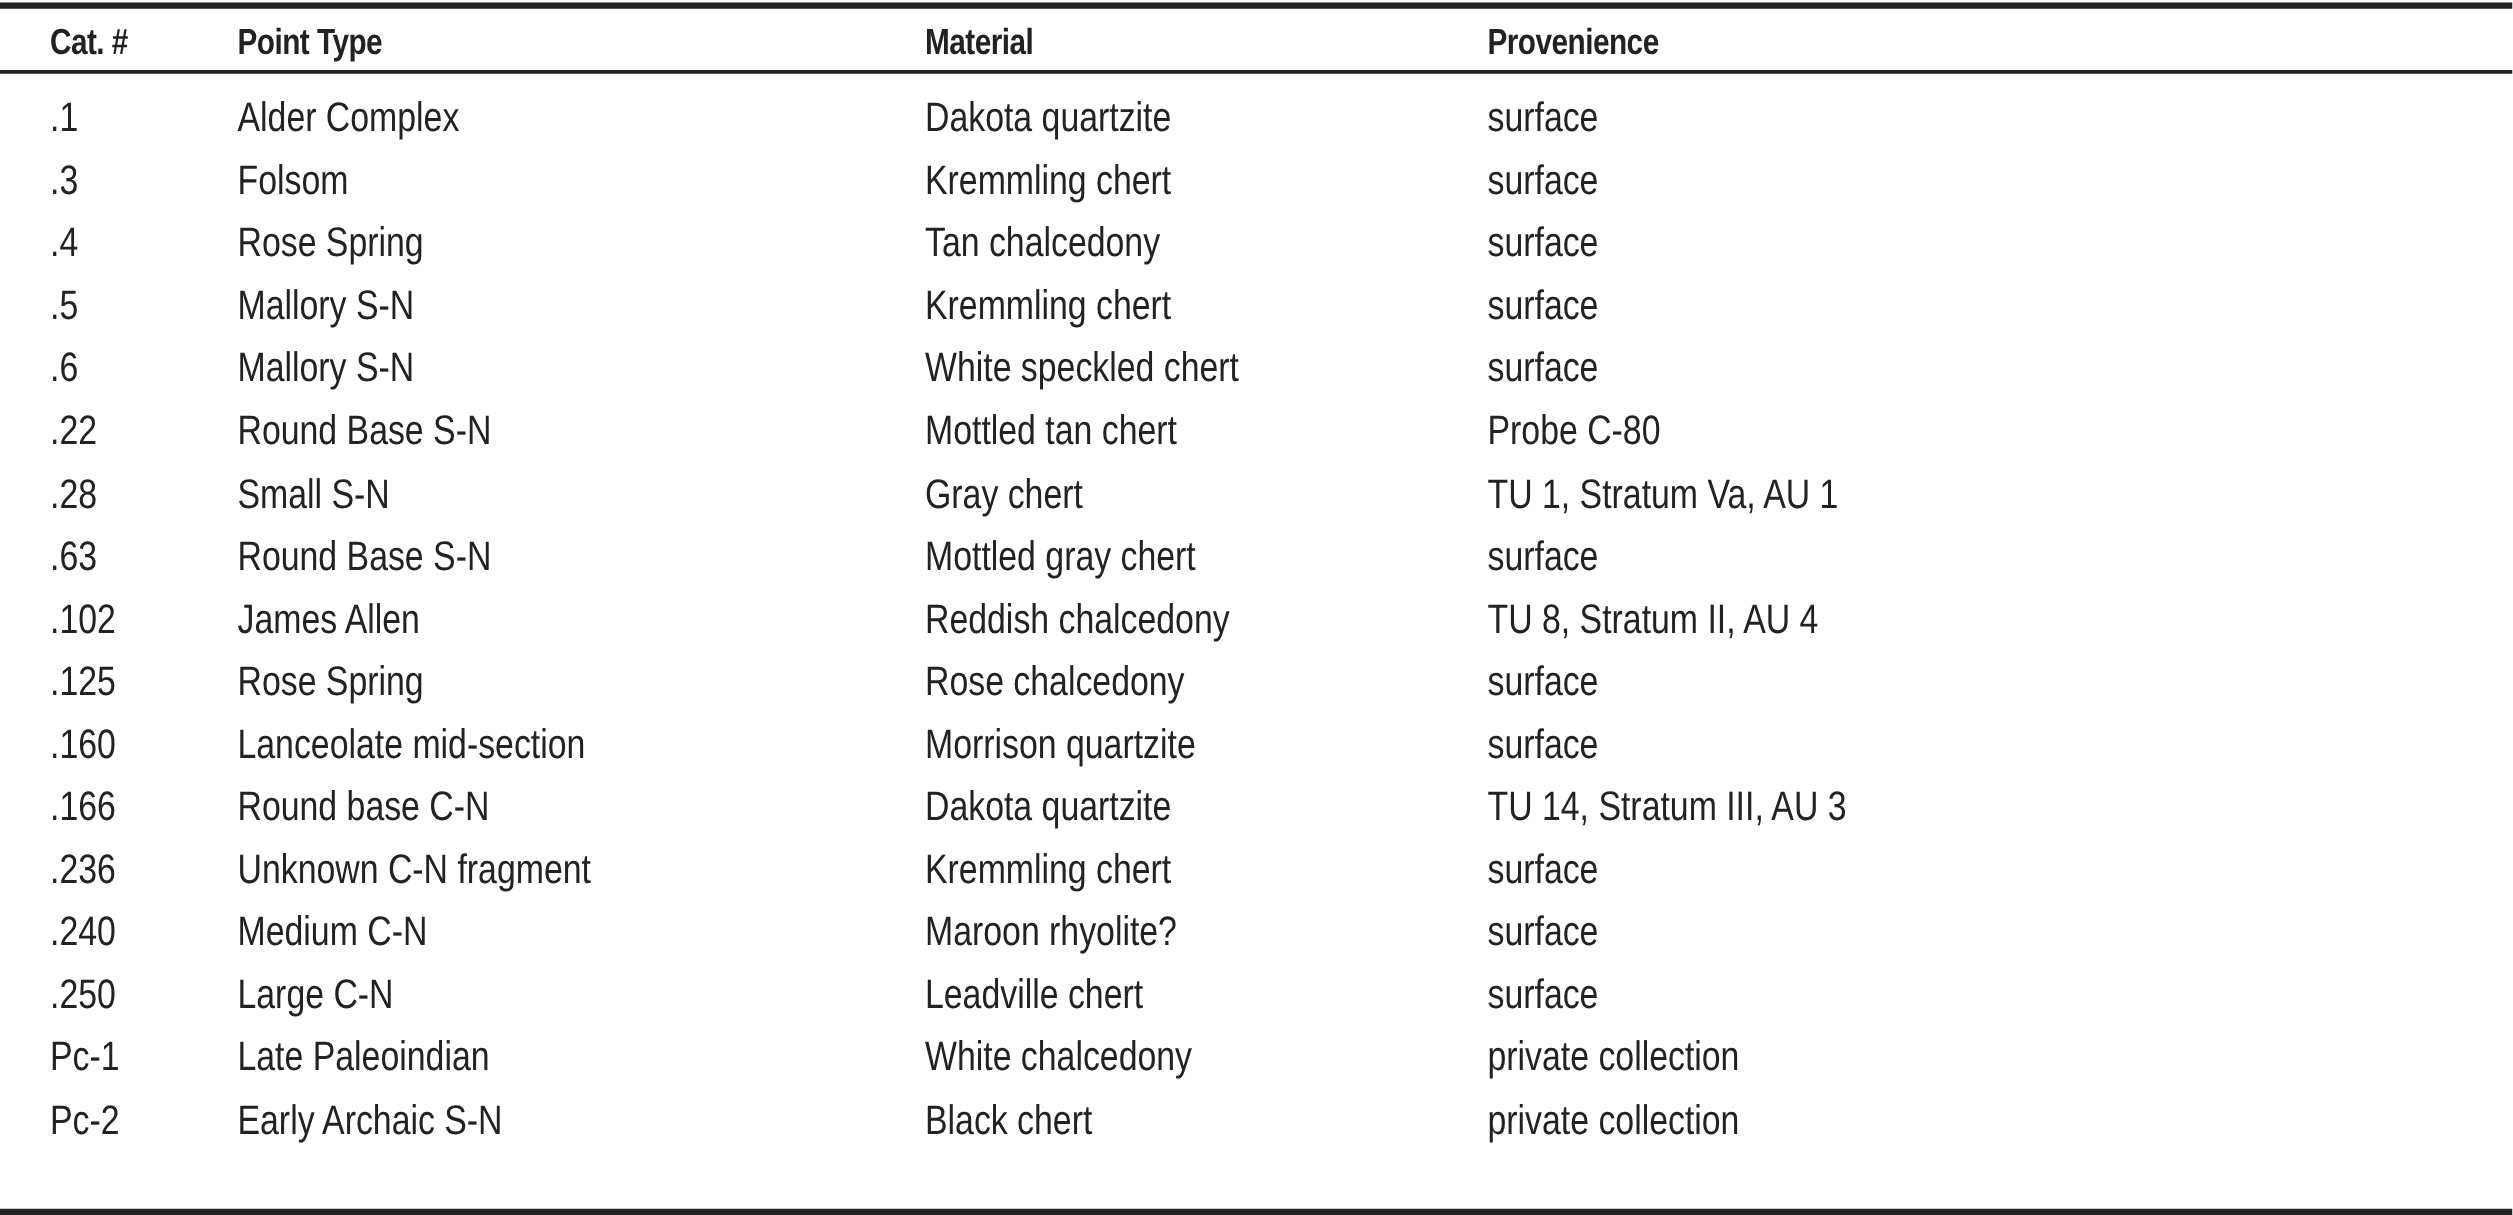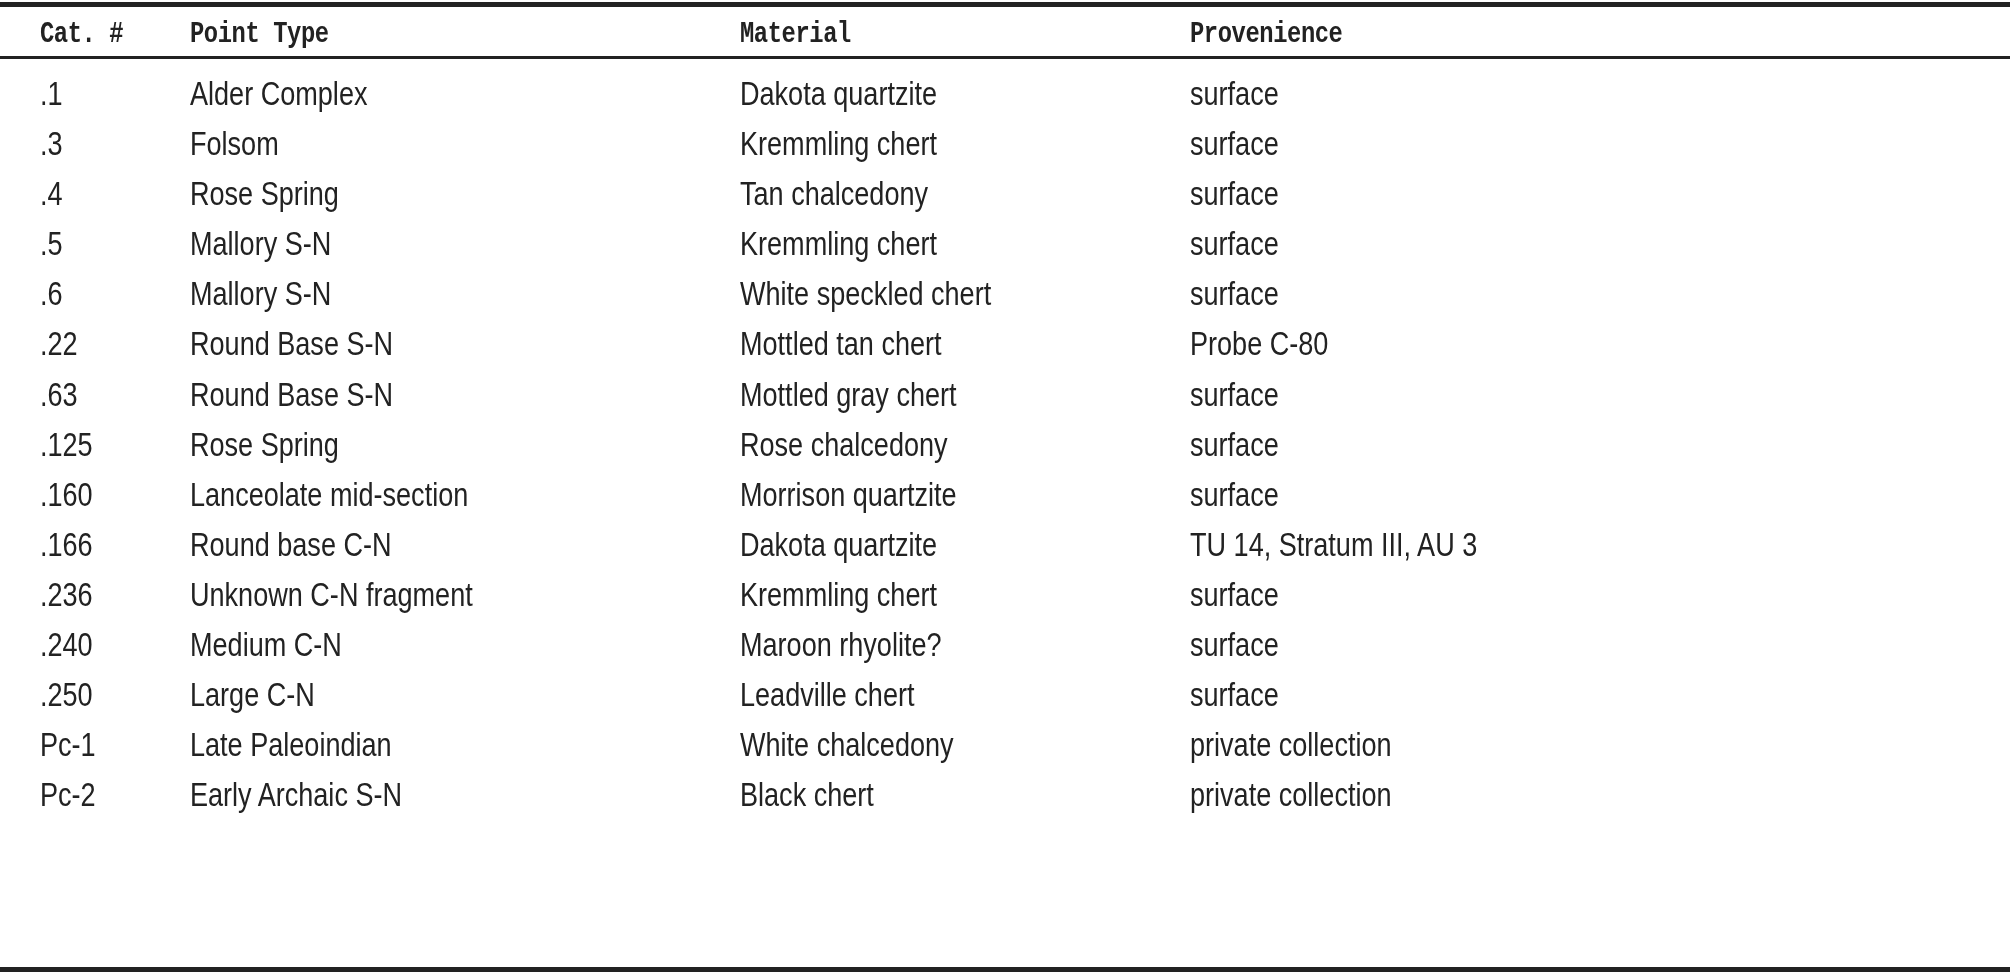--- a/index.html
+++ b/index.html
@@ -5,21 +5,21 @@
   html, body { margin: 0; padding: 0; background: #ffffff; }
   body {
     width: 2010px; height: 972px; overflow: hidden; position: relative;
     font-family: "Liberation Sans", "DejaVu Sans", sans-serif;
     color: #222222;
   }
   .rule-top { position: absolute; left: 0; top: 2px; width: 2010px; height: 5px; background: #222222; }
   .rule-head { position: absolute; left: 0; top: 56px; width: 2010px; height: 3px; background: #222222; }
   .rule-bottom { position: absolute; left: 0; top: 967px; width: 2010px; height: 5px; background: #222222; }
 
-  .header-row { position: absolute; left: 0; top: 7px; width: 2010px; height: 49px; font-family: Liberation Mono, monospace; }
+  .header-row { position: absolute; left: 0; top: 7px; width: 2010px; height: 49px; }
   .cell {
     position: absolute; white-space: nowrap;
     transform: scaleX(0.82); transform-origin: left center;
   }
   .header-row .cell {
     top: 11px; font-size: 29px; font-weight: bold; letter-spacing: -0.5px;
   }
   .body-rows { position: absolute; left: 0; top: 72px; width: 2010px; }
   .row { position: relative; height: 50.1px; }
   .row .cell { top: 2px; font-size: 33px; line-height: 40px; }
@@ -73,24 +73,36 @@
     <span class="cell c3">White speckled chert</span>
     <span class="cell c4">surface</span>
   </div>
   <div class="row">
     <span class="cell c1">.22</span>
     <span class="cell c2">Round Base S-N</span>
     <span class="cell c3">Mottled tan chert</span>
     <span class="cell c4">Probe C-80</span>
   </div>
   <div class="row">
+    <span class="cell c1">.28</span>
+    <span class="cell c2">Small S-N</span>
+    <span class="cell c3">Gray chert</span>
+    <span class="cell c4">TU 1, Stratum Va, AU 1</span>
+  </div>
+  <div class="row">
     <span class="cell c1">.63</span>
     <span class="cell c2">Round Base S-N</span>
     <span class="cell c3">Mottled gray chert</span>
     <span class="cell c4">surface</span>
+  </div>
+  <div class="row">
+    <span class="cell c1">.102</span>
+    <span class="cell c2">James Allen</span>
+    <span class="cell c3">Reddish chalcedony</span>
+    <span class="cell c4">TU 8, Stratum II, AU 4</span>
   </div>
   <div class="row">
     <span class="cell c1">.125</span>
     <span class="cell c2">Rose Spring</span>
     <span class="cell c3">Rose chalcedony</span>
     <span class="cell c4">surface</span>
   </div>
   <div class="row">
     <span class="cell c1">.160</span>
     <span class="cell c2">Lanceolate mid-section</span>

